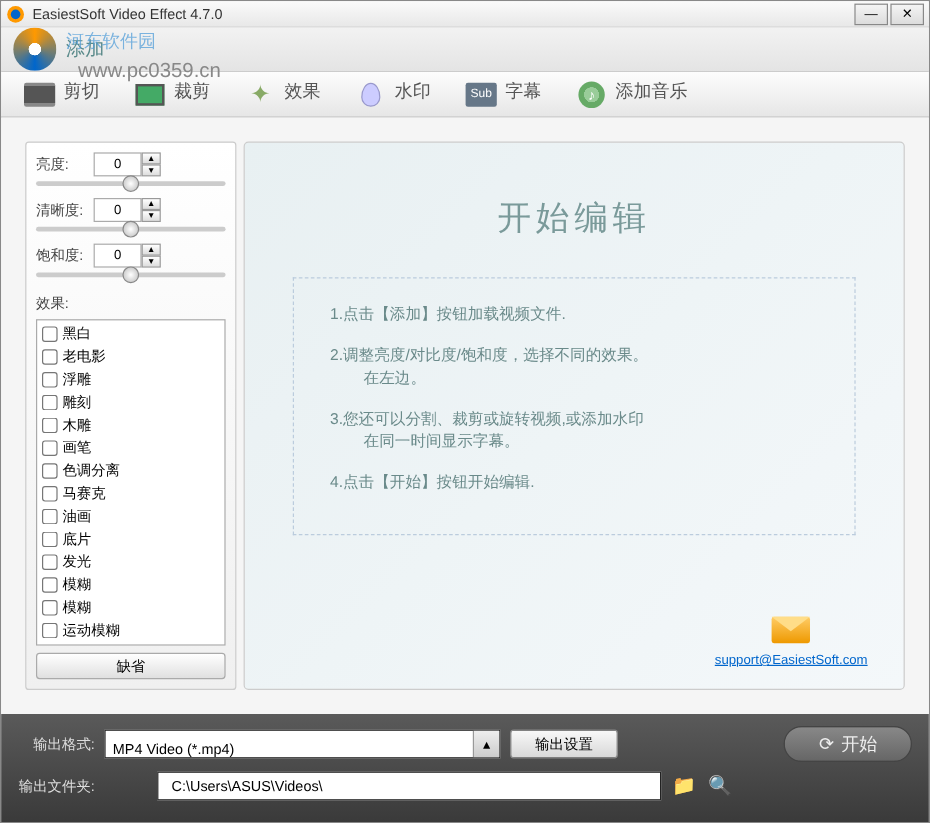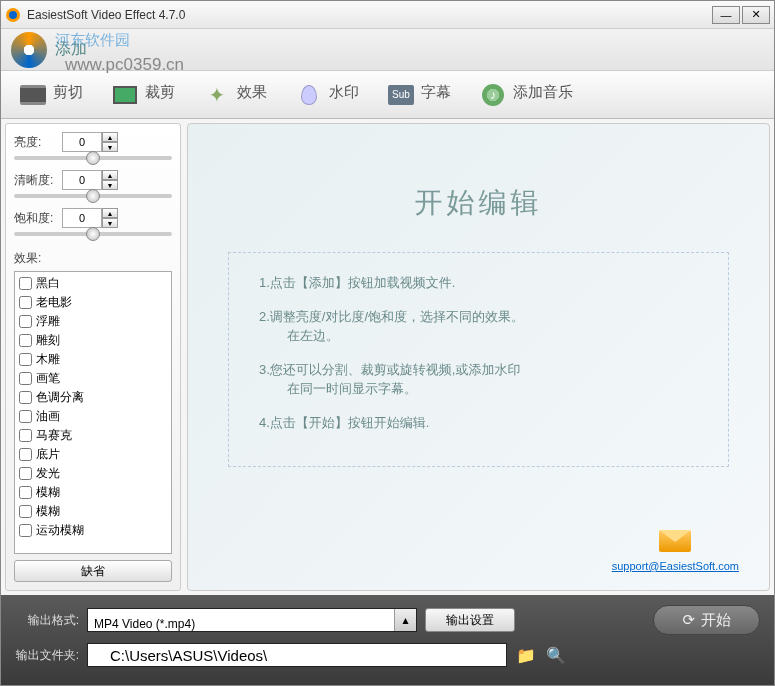--- a/index.html
+++ b/index.html
@@ -22,56 +22,56 @@
 .toolbtn-icon { width: 28px; height: 24px; margin-right: 6px; display: flex; align-items: center; justify-content: center; }
 .toolbtn-label { font-size: 15px; color: #555; }
 
 .film-icon { background: linear-gradient(to bottom,#888 0%,#888 15%,#555 15%,#555 85%,#888 85%); border-radius: 2px; width: 26px; height: 20px; position: relative; }
 .crop-icon { width: 24px; height: 18px; border: 2px solid #555; background: #4a6; }
 .star-icon { color: #8a6; font-size: 20px; }
 .drop-icon { width: 16px; height: 20px; background: #ccf; border-radius: 50% 50% 50% 50% / 60% 60% 40% 40%; border: 1px solid #99c; }
 .sub-icon { width: 26px; height: 20px; background: #678; color: #fff; font-size: 10px; display: flex; align-items: center; justify-content: center; border-radius: 2px; }
 .music-icon { width: 22px; height: 22px; border-radius: 50%; background: radial-gradient(circle,#9c9 40%,#6a6 41%); display:flex;align-items:center;justify-content:center;color:#fff;font-size:12px; }
 
-.body-area { flex: 1; display: flex; padding: 4px; gap: 6px; background: #f5f5f5; }
+.body-area { flex: 1; display: flex; padding: 20px; gap: 6px; background: #f5f5f5; }
 
 .left-panel { width: 176px; background: linear-gradient(to bottom,#fff,#f0f0f0); border: 1px solid #ccc; border-radius: 3px; padding: 8px; display: flex; flex-direction: column; }
 .adjust-row { display: flex; align-items: center; margin-bottom: 4px; }
 .adjust-label { width: 48px; font-size: 12px; color: #444; }
 .adjust-input { width: 40px; height: 20px; font-size: 11px; text-align: center; border: 1px solid #aaa; }
 .spinner { width: 16px; display: flex; flex-direction: column; }
 .spin-btn { height: 10px; font-size: 7px; background: linear-gradient(#fff,#ddd); border: 1px solid #999; display:flex;align-items:center;justify-content:center;cursor:pointer; }
 .adjust-slider { width: 100%; margin-bottom: 10px; }
 input[type=range] { -webkit-appearance: none; height: 4px; background: #ccc; border-radius: 2px; }
 input[type=range]::-webkit-slider-thumb { -webkit-appearance: none; width: 14px; height: 14px; background: radial-gradient(#fff,#bbb); border: 1px solid #888; border-radius: 50%; }
 
 .fx-label { font-size: 12px; color: #444; margin: 4px 0; }
 .fx-list { flex: 1; border: 1px solid #aaa; background: #fff; overflow-y: auto; padding: 2px; }
 .fx-item { display: flex; align-items: center; font-size: 12px; padding: 1px 2px; }
 .fx-item input { margin-right: 4px; }
 .default-btn { margin-top: 6px; height: 22px; background: linear-gradient(#fff,#e0e0e0); border: 1px solid #aaa; border-radius: 3px; font-size: 12px; cursor: pointer; }
 
 .preview { flex: 1; background: linear-gradient(135deg,#e8f0f2,#f4f8fa); border: 1px solid #ccc; border-radius: 4px; position: relative; padding: 20px; }
-.edit-title { text-align: center; font-size: 28px; color: #7a9a9a; margin-top: 40px; margin-bottom: 30px; letter-spacing: 4px; }
+.edit-title { text-align: center; font-size: 28px; color: #7a9a9a; margin-top: 24px; margin-bottom: 30px; letter-spacing: 4px; }
 .inst-box { border: 1px dashed #bcd; padding: 20px 30px; margin: 0 20px; }
 .inst { font-size: 13px; color: #6a8a8a; margin-bottom: 14px; line-height: 1.5; }
 .inst-sub { padding-left: 28px; }
 .mail-area { position: absolute; right: 30px; bottom: 16px; text-align: center; }
 .mail-icon { width: 32px; height: 22px; background: linear-gradient(#fc6,#e90); border-radius: 2px; margin: 0 auto 4px; position:relative; }
 .mail-icon::before { content:''; position:absolute; top:0;left:0;right:0; border-left:16px solid transparent;border-right:16px solid transparent;border-top:12px solid #fd8; }
 .mail-link { font-size: 11px; color: #06c; text-decoration: underline; cursor: pointer; }
 
 .bottom { background: linear-gradient(to bottom,#5a5a5a,#3a3a3a); padding: 10px 14px; color: #ddd; font-size: 12px; }
 .bottom-row { display: flex; align-items: center; margin-bottom: 8px; gap: 8px; }
 .bottom-label { width: 64px; text-align: right; }
 .format-select { flex: 0 0 330px; height: 24px; background: #fff; border: 1px solid #222; display: flex; align-items: flex-end; padding: 0 6px; color: #000; font-size: 12px; position: relative; }
 .format-arrow { position: absolute; right: 0; top: 0; bottom: 0; width: 22px; background: linear-gradient(#eee,#ccc); border-left: 1px solid #999; display:flex;align-items:center;justify-content:center; }
 .settings-btn { height: 24px; padding: 0 20px; background: linear-gradient(#f8f8f8,#d8d8d8); border: 1px solid #888; border-radius: 3px; font-size: 12px; cursor: pointer; }
 .start-btn { height: 30px; padding: 0 28px; background: linear-gradient(#888,#666); border: 1px solid #444; border-radius: 15px; color: #eee; font-size: 15px; cursor: pointer; display:flex;align-items:center;gap:6px; margin-left: auto; }
-.folder-input { flex: 1; height: 24px; background: #fff; border: 1px solid #222; padding: 0 22px; color: #000; font-size: 15px; display:flex;align-items:center; max-width: 420px; }
+.folder-input { flex: 1; height: 24px; background: #fff; border: 1px solid #222; padding: 0 11px; color: #000; font-size: 12px; display:flex;align-items:center; max-width: 420px; margin-left: 44px; }
 .icon-btn { width: 22px; height: 22px; display:flex;align-items:center;justify-content:center;cursor:pointer;color:#4af;font-size:16px; }
 </style>
 </head>
 <body>
 
 <div class="window">
 
   <div class="titlebar">
     <div class="titlebar-icon">
       <svg width="16" height="16">
@@ -186,25 +186,25 @@
           <label class="fx-item">
             <input type="checkbox" style="">
             <span>画笔</span>
           </label>
           <label class="fx-item">
             <input type="checkbox" style="">
             <span>色调分离</span>
           </label>
           <label class="fx-item">
             <input type="checkbox" style="">
+            <span>马赛克</span>
+          </label>
+          <label class="fx-item">
+            <input type="checkbox" style="">
             <span>油画</span>
-          </label>
-          <label class="fx-item">
-            <input type="checkbox" style="">
-            <span>马赛克</span>
           </label>
           <label class="fx-item">
             <input type="checkbox" style="">
             <span>底片</span>
           </label>
           <label class="fx-item">
             <input type="checkbox" style="">
             <span>发光</span>
           </label>
           <label class="fx-item">

